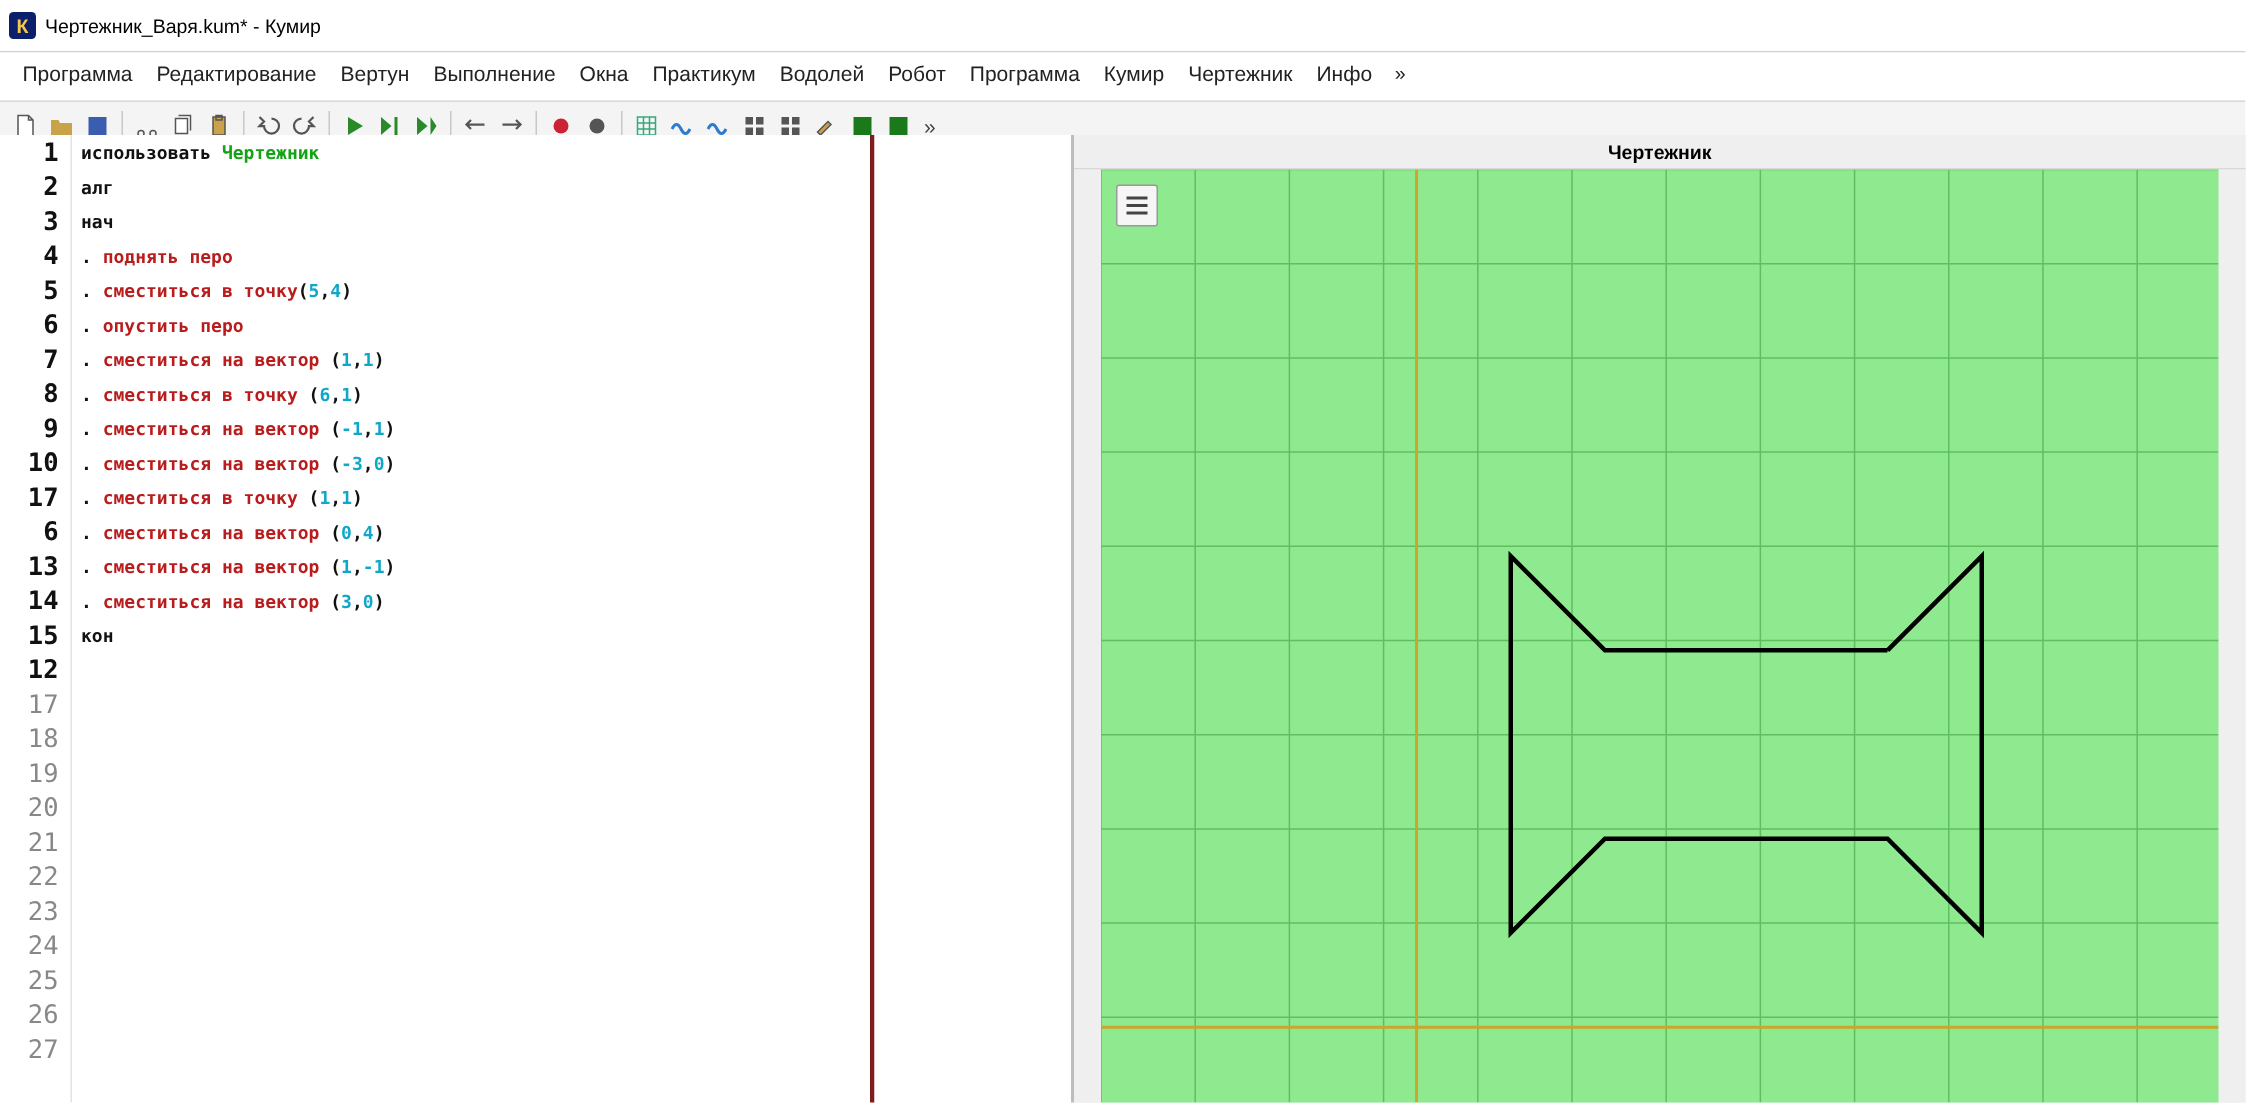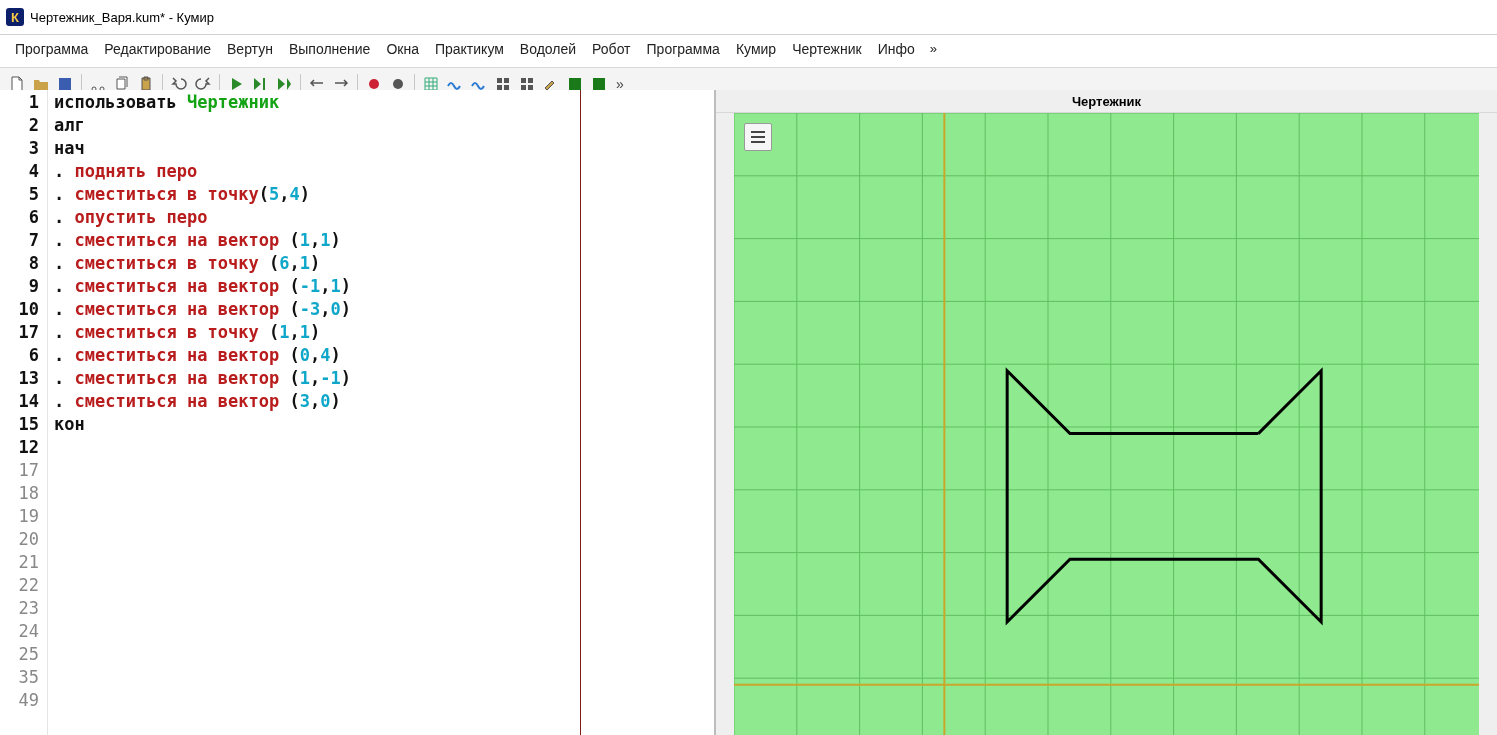--- a/index.html
+++ b/index.html
@@ -11,21 +11,21 @@
   .menu-more{padding:2px 6px;color:#222}
   .toolbar{height:32px;display:flex;align-items:center;gap:2px;padding:0 6px;background:#f4f4f4;border-top:1px solid #d8d8d8;border-bottom:1px solid #d8d8d8}
   .tbtn{width:22px;height:22px;display:flex;align-items:center;justify-content:center;cursor:default}
   .tsep{width:1px;height:20px;background:#c8c8c8;margin:0 3px}
   .tmore{padding:0 4px;font-size:14px;color:#444}
   .main{position:absolute;top:90px;bottom:0;left:0;right:0;display:flex}
   .left-pane{display:flex;flex:0 0 714px;border-right:2px solid #bdbdbd;background:#fff}
   .gutter{width:48px;background:#fff;border-right:1px solid #e4e4e4;text-align:right;padding-right:8px;font-family:Consolas,monospace;font-size:17px;color:#888;line-height:23px;padding-top:1px;box-sizing:border-box}
   .gutter .active{color:#111;font-weight:600}
   .gutter div{height:23px}
-  .editor{flex:0 0 520px;font-family:Consolas,monospace;font-size:17px;line-height:23px;padding:1px 6px 0 6px;white-space:pre;border-right:1px solid #7f1d1d}
+  .editor{flex:0 0 520px;font-family:Consolas,monospace;font-size:12px;line-height:23px;padding:1px 6px 0 6px;white-space:pre;border-right:3px solid #7f1d1d}
   .margin-pane{flex:1;background:#fff}
   .tok-kw{color:#111;font-weight:700}
   .tok-actor{color:#14a314;font-weight:700}
   .tok-cmd{color:#b91c1c;font-weight:700}
   .tok-num{color:#0fa7c9;font-weight:700}
   .tok-pun{color:#111;font-weight:700}
   .tok-dot{color:#111;font-weight:700}
   .right-pane{flex:1;display:flex;flex-direction:column;background:#efefef}
   .panel-title{height:22px;display:flex;align-items:center;justify-content:center;font-weight:600;font-size:13px;background:#efefef;border-bottom:1px solid #d8d8d8}
   .canvas-wrap{flex:1;position:relative;background:#efefef;padding:0 18px}
@@ -207,22 +207,22 @@
         <div class="active">12</div>
         <div>17</div>
         <div>18</div>
         <div>19</div>
         <div>20</div>
         <div>21</div>
         <div>22</div>
         <div>23</div>
         <div>24</div>
         <div>25</div>
-        <div>35</div>
-        <div>49</div>
+        <div>26</div>
+        <div>27</div>
       </div>
     <div class="editor" id="editor"><div class="code-line"><span class="tok-kw">использовать </span><span class="tok-actor">Чертежник</span></div><div class="code-line"><span class="tok-kw">алг</span></div><div class="code-line"><span class="tok-kw">нач</span></div><div class="code-line"><span class="tok-dot">. </span><span class="tok-cmd">поднять перо</span></div><div class="code-line"><span class="tok-dot">. </span><span class="tok-cmd">сместиться в точку</span><span class="tok-pun">(</span><span class="tok-num">5</span><span class="tok-pun">,</span><span class="tok-num">4</span><span class="tok-pun">)</span></div><div class="code-line"><span class="tok-dot">. </span><span class="tok-cmd">опустить перо</span></div><div class="code-line"><span class="tok-dot">. </span><span class="tok-cmd">сместиться на вектор </span><span class="tok-pun">(</span><span class="tok-num">1</span><span class="tok-pun">,</span><span class="tok-num">1</span><span class="tok-pun">)</span></div><div class="code-line"><span class="tok-dot">. </span><span class="tok-cmd">сместиться в точку </span><span class="tok-pun">(</span><span class="tok-num">6</span><span class="tok-pun">,</span><span class="tok-num">1</span><span class="tok-pun">)</span></div><div class="code-line"><span class="tok-dot">. </span><span class="tok-cmd">сместиться на вектор </span><span class="tok-pun">(</span><span class="tok-num">-1</span><span class="tok-pun">,</span><span class="tok-num">1</span><span class="tok-pun">)</span></div><div class="code-line"><span class="tok-dot">. </span><span class="tok-cmd">сместиться на вектор </span><span class="tok-pun">(</span><span class="tok-num">-3</span><span class="tok-pun">,</span><span class="tok-num">0</span><span class="tok-pun">)</span></div><div class="code-line"><span class="tok-dot">. </span><span class="tok-cmd">сместиться в точку </span><span class="tok-pun">(</span><span class="tok-num">1</span><span class="tok-pun">,</span><span class="tok-num">1</span><span class="tok-pun">)</span></div><div class="code-line"><span class="tok-dot">. </span><span class="tok-cmd">сместиться на вектор </span><span class="tok-pun">(</span><span class="tok-num">0</span><span class="tok-pun">,</span><span class="tok-num">4</span><span class="tok-pun">)</span></div><div class="code-line"><span class="tok-dot">. </span><span class="tok-cmd">сместиться на вектор </span><span class="tok-pun">(</span><span class="tok-num">1</span><span class="tok-pun">,</span><span class="tok-num">-1</span><span class="tok-pun">)</span></div><div class="code-line"><span class="tok-dot">. </span><span class="tok-cmd">сместиться на вектор </span><span class="tok-pun">(</span><span class="tok-num">3</span><span class="tok-pun">,</span><span class="tok-num">0</span><span class="tok-pun">)</span></div><div class="code-line"><span class="tok-kw">кон</span></div><div class="code-line"></div></div>
     <div class="margin-pane"></div>
   </div>
   <div class="right-pane">
     <div class="panel-title">Чертежник</div>
     <div class="canvas-wrap">
       <div class="canvas" id="canvas">
           <svg width="100%" height="100%" viewBox="0 0 748 624" preserveAspectRatio="xMinYMin slice">
             <line x1="0" x2="0" y1="0" y2="624" stroke="#5fbf5f" stroke-width="1"></line>

